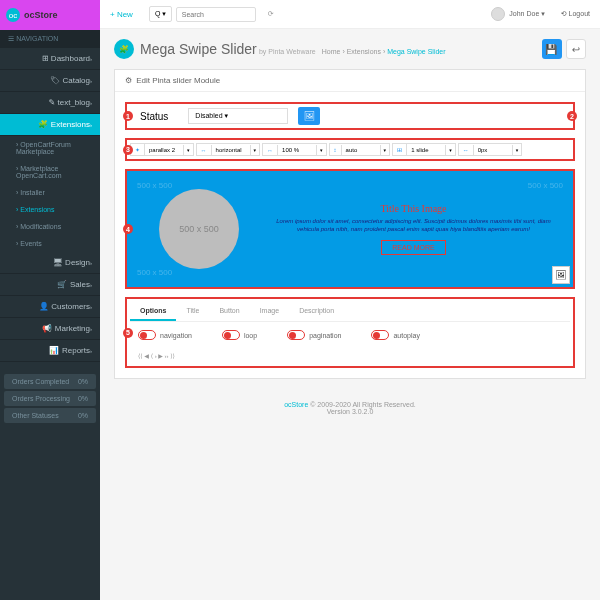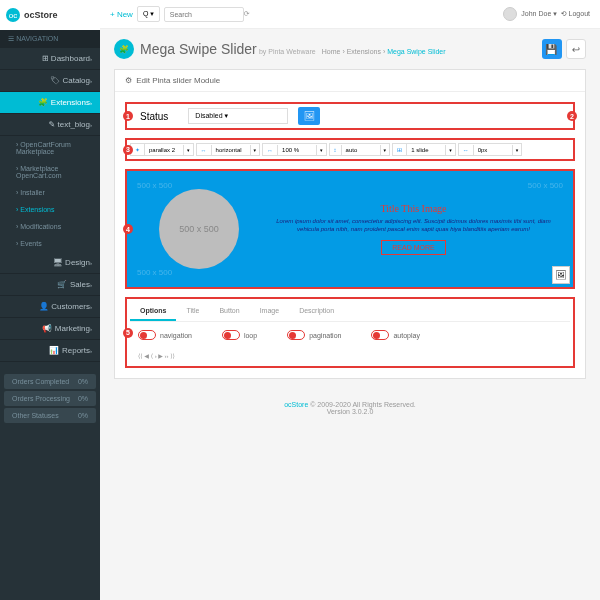--- a/index.html
+++ b/index.html
@@ -1,30 +1,30 @@
 <!DOCTYPE html>
 <html><head>
 <meta charset="utf-8">
 <style>
 *{margin:0;padding:0;box-sizing:border-box;font-family:Arial,sans-serif}
 body{background:#fff;width:600px;height:600px;overflow:hidden;font-size:8px}
 .wrap{display:flex;height:100%}
 .sidebar{width:100px;background:#263238;color:#b0bec5;flex-shrink:0}
-.logo{background:#ffffff;padding:8px 6px;display:flex;align-items:center;gap:4px}
+.logo{background:#d946ef;padding:8px 6px;display:flex;align-items:center;gap:4px}
 .logo-ico{width:14px;height:14px;border-radius:50%;background:#00bcd4;display:flex;align-items:center;justify-content:center;color:#fff;font-size:8px}
 .logo-txt{color:#333;font-size:9px;font-weight:bold}
 .nav-header{background:#1e272c;padding:5px 8px;font-size:7px;color:#607d8b}
 .nav-item{padding:6px 8px;font-size:8px;display:flex;align-items:center;justify-content:flex-end;cursor:pointer;border-bottom:1px solid #1e272c}
 .nav-item.active{background:#00bcd4;color:#fff}
 .nav-sub{padding:5px 8px 5px 16px;font-size:7px;color:#78909c;cursor:pointer}
 .nav-sub.active{color:#00bcd4}
 .stat-item{padding:4px 8px;font-size:7px;color:#78909c;display:flex;justify-content:space-between;background:#37474f;margin:2px 4px;border-radius:2px}
 .chev{font-size:6px}
 .main{flex:1;background:#f5f5f5;overflow:hidden}
-.topbar{background:#fff;padding:6px 10px;display:flex;align-items:center;gap:4px;border-bottom:1px solid #eee}
+.topbar{background:#fff;padding:6px 10px;display:flex;align-items:center;gap:16px;border-bottom:1px solid #eee}
 .new-btn{color:#00bcd4;font-size:8px;cursor:pointer}
 .search-grp{display:flex;align-items:flex-end;gap:4px}
 .search-dd{border:1px solid #ddd;padding:3px 5px;font-size:7px;border-radius:2px}
 .search-in{border:1px solid #ddd;padding:3px 5px;font-size:7px;width:80px;border-radius:2px}
 .spacer{flex:1}
 .user{display:flex;align-items:center;gap:4px;font-size:7px;color:#666}
 .avatar{width:14px;height:14px;border-radius:50%;background:#ddd;border:1px solid #ccc}
 .logout{font-size:7px;color:#666;cursor:pointer}
 .page-header{padding:10px 14px;display:flex;align-items:center;gap:6px}
 .page-ico{width:20px;height:20px;border-radius:50%;background:#00bcd4;display:flex;align-items:center;justify-content:center;color:#fff}
@@ -86,26 +86,26 @@
 <div class="nav-header">☰ NAVIGATION</div>
 <div id="nav-items">
         <div class="nav-item">
           <span>⊞ Dashboard</span>
           <span class="chev">›</span>
         </div>
         <div class="nav-item">
           <span>🏷 Catalog</span>
           <span class="chev">›</span>
         </div>
+        <div class="nav-item">
+          <span>✎ text_blog</span>
+          <span class="chev">›</span>
+        </div>
         <div class="nav-item active">
           <span>🧩 Extensions</span>
-          <span class="chev">›</span>
-        </div>
-        <div class="nav-item">
-          <span>✎ text_blog</span>
           <span class="chev">›</span>
         </div>
       </div>
 <div id="nav-subs">
         <div class="nav-sub">› OpenCartForum Marketplace</div>
         <div class="nav-sub">› Marketplace OpenCart.com</div>
         <div class="nav-sub">› Installer</div>
         <div class="nav-sub active">› Extensions</div>
         <div class="nav-sub">› Modifications</div>
         <div class="nav-sub">› Events</div>

